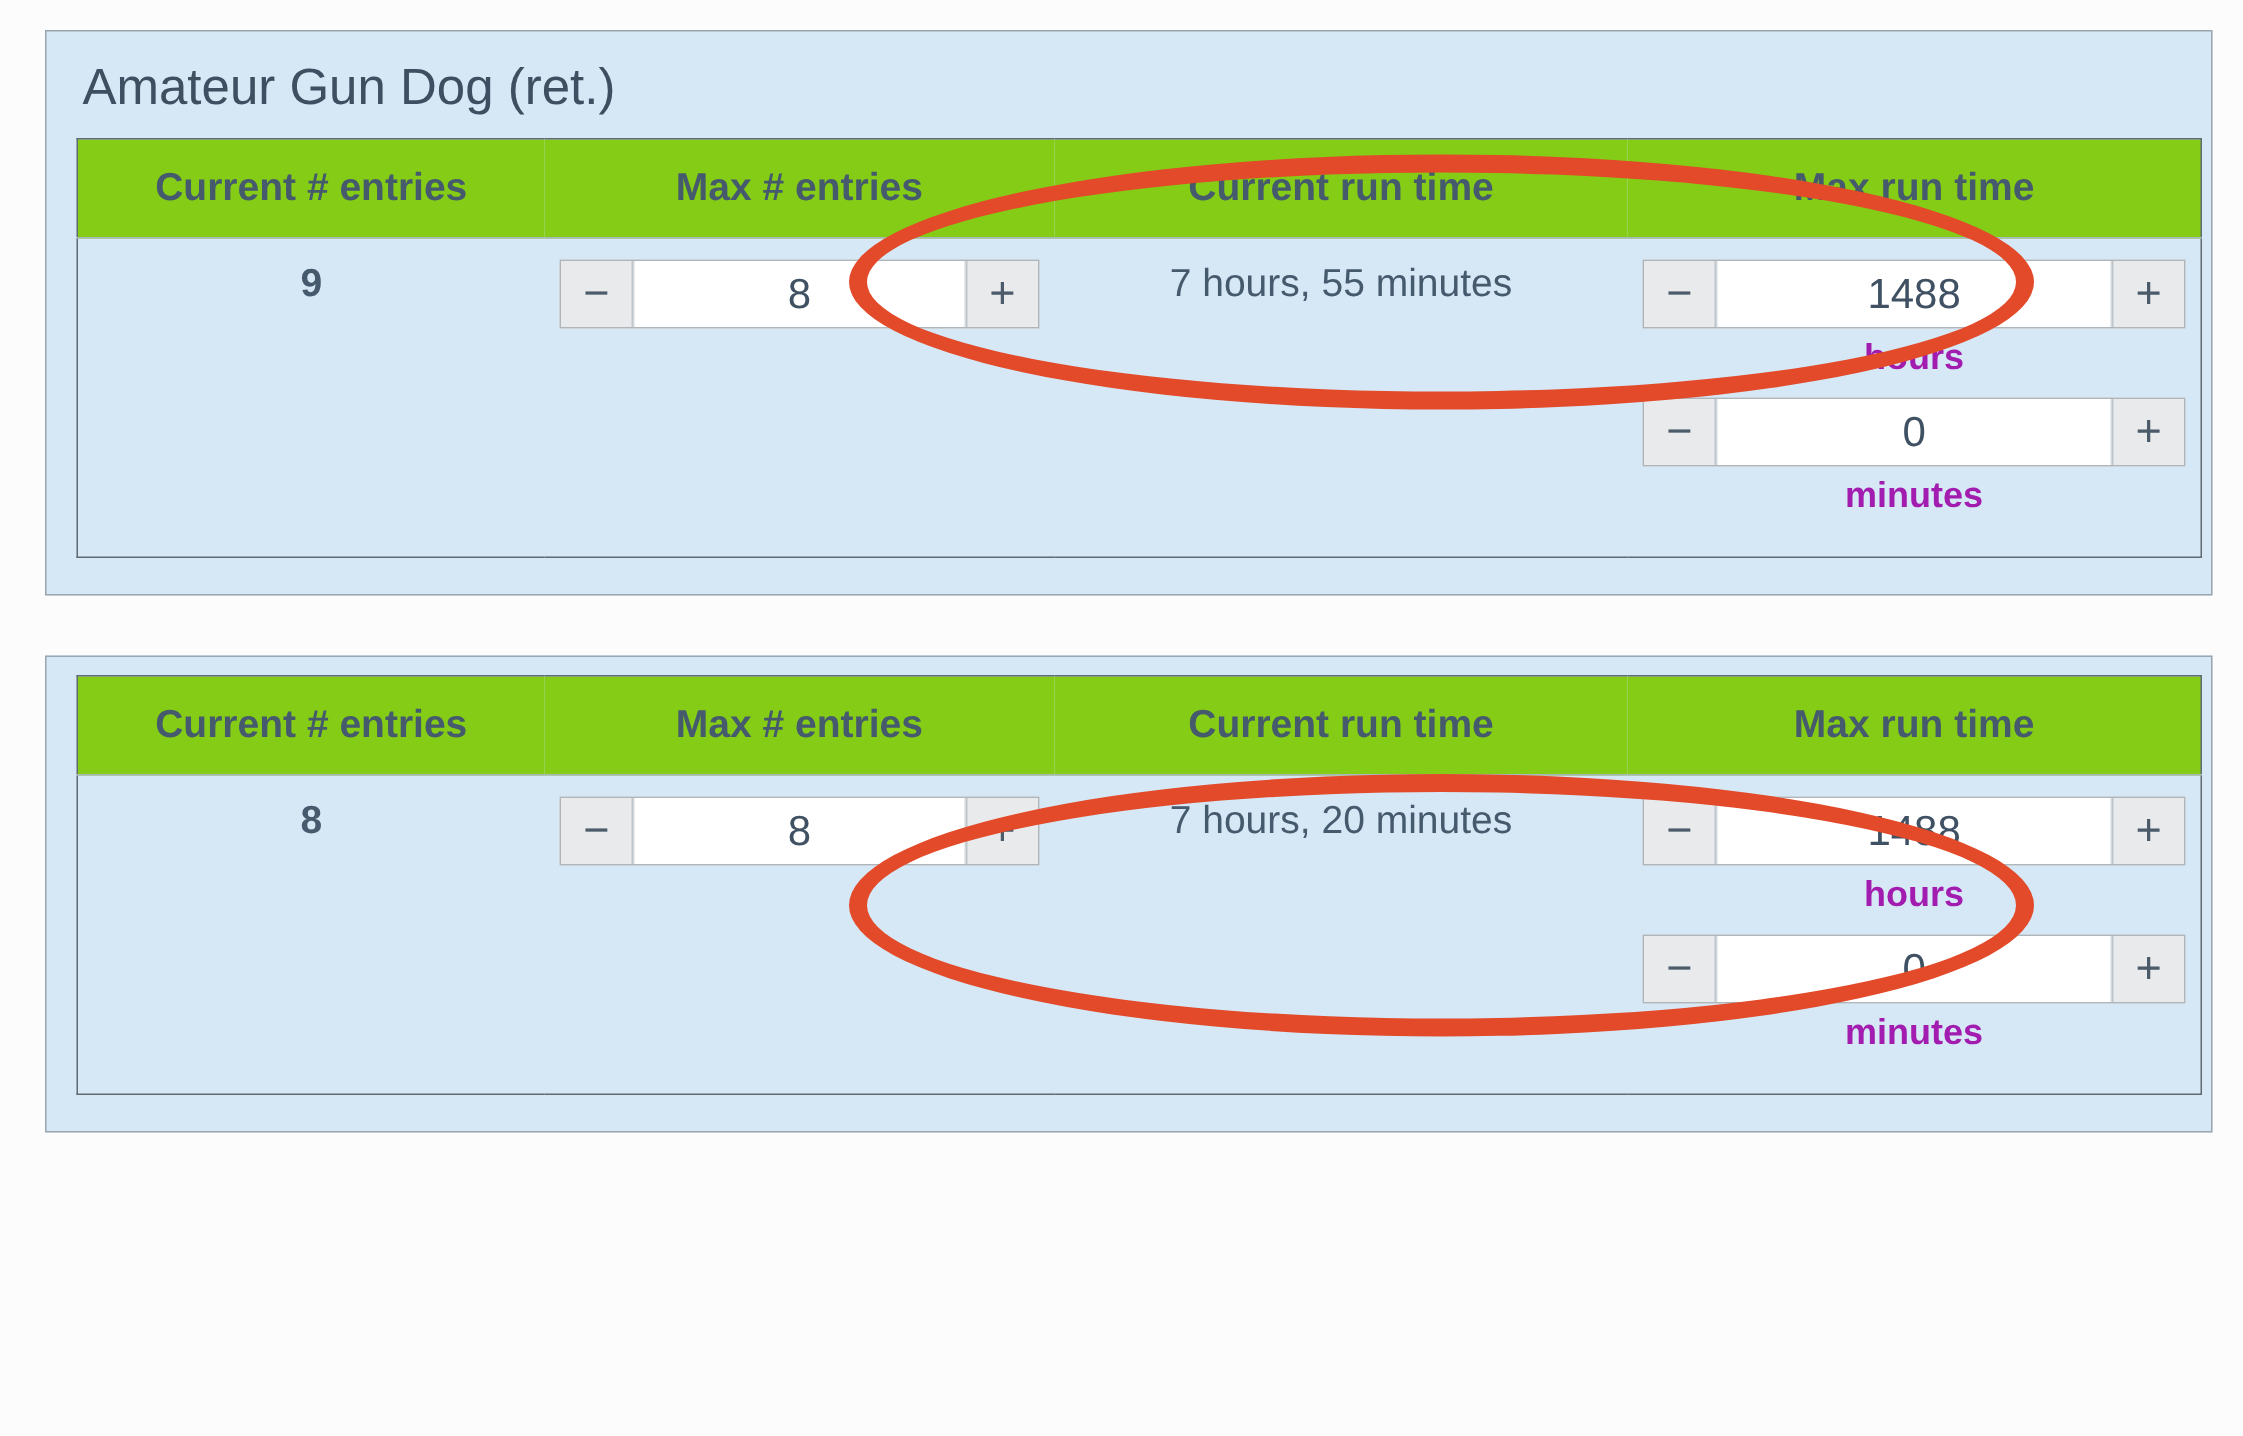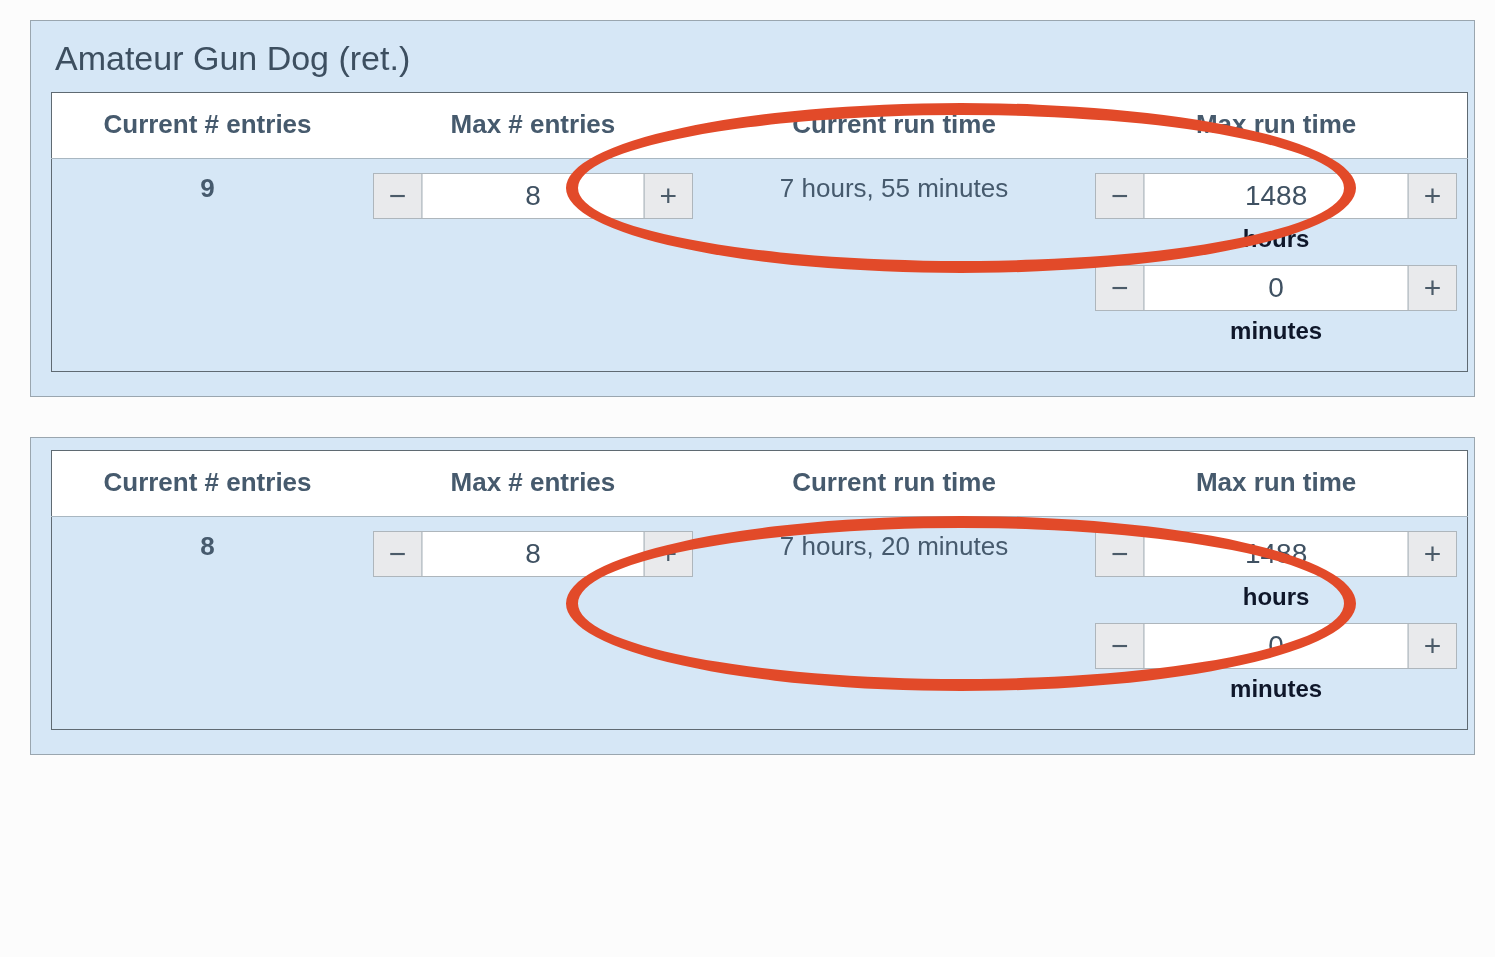--- a/index.html
+++ b/index.html
@@ -30,21 +30,21 @@
       border: 1px solid #5f6a72;
       table-layout: fixed;
     }
     table.datatable th {
       font-size: 26px;
       font-weight: 600;
       color: #465a6d;
       padding: 16px 8px 18px 8px;
       text-align: center;
       border-bottom: 1px solid #a9b7c1;
-      background: #ffffff;
+      background: #84cc16;
     }
     table.datatable th.col-current-entries { width: 22%; }
     table.datatable th.col-max-entries     { width: 24%; }
     table.datatable th.col-current-runtime { width: 27%; }
     table.datatable th.col-max-runtime     { width: 27%; }
 
     table.datatable td {
       vertical-align: top;
       padding: 14px 10px 14px 10px;
       font-size: 26px;
@@ -93,21 +93,21 @@
       font-size: 28px;
       color: #3f5162;
       font-family: inherit;
       outline: none;
       min-width: 0;
     }
     .stepper-unit {
       text-align: center;
       font-size: 24px;
       font-weight: 600;
-      color: #0f172a;
+      color: #a21caf;
       margin: 6px 0 12px 0;
     }
     .runtime-block { display: flex; flex-direction: column; }
 
     .annot {
       position: absolute;
       border: 12px solid #e24a29;
       border-radius: 50%;
       pointer-events: none;
     }

